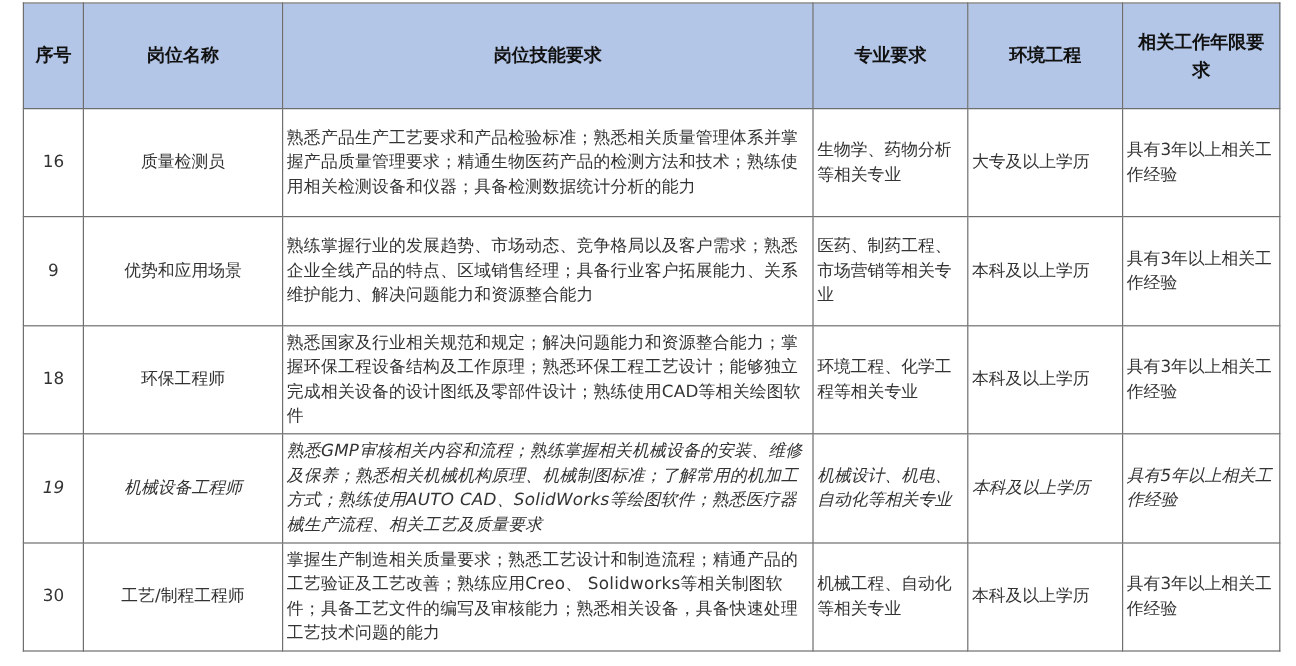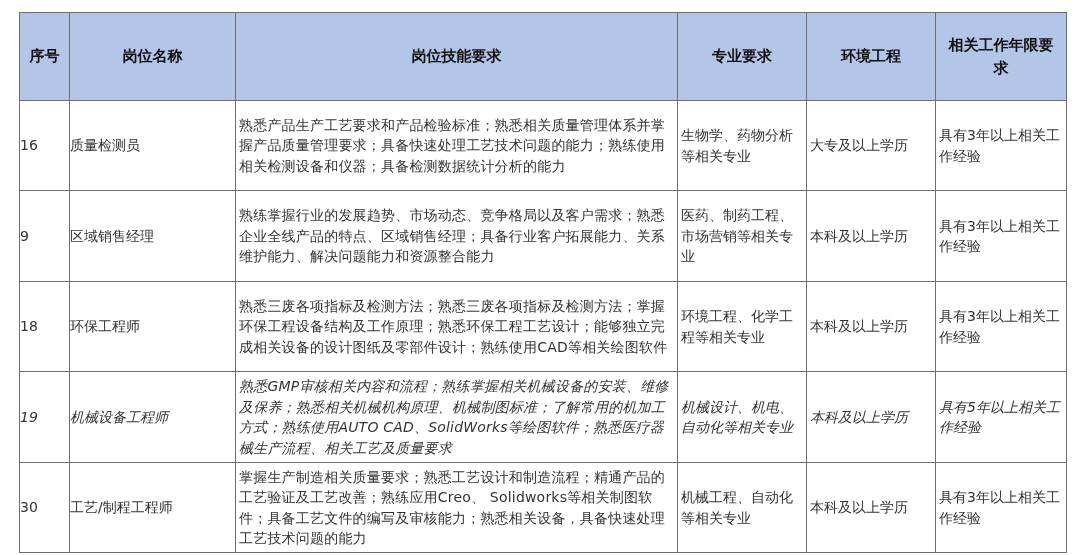--- a/index.html
+++ b/index.html
@@ -1,22 +1,22 @@
 <!DOCTYPE html>
 <html><head>
 <meta charset="utf-8">
 <style>
   html, body { margin:0; padding:0; background:#ffffff; }
   body { width:1080px; height:555px; overflow:hidden; font-family:"DejaVu Sans", "Liberation Sans", sans-serif; }
-  .wrap { position:absolute; left:19px; top:12px; }
+  .wrap { position:absolute; left:19px; top:2px; }
   table { border-collapse:collapse; table-layout:fixed; width:1047px; }
   th, td { border:1.5px solid #6e6e6e; padding:0; }
   th { background:#b4c6e7; color:#111; font-weight:bold; font-size:15px; height:87px; text-align:center; vertical-align:middle; line-height:23px; }
   td { color:#333; font-size:14px; line-height:20.5px; vertical-align:middle; }
-  td.c { }
+  td.c { text-align:center; }
   td.l { text-align:left; padding:1px 2px 1px 3px; }
   td.skill { text-align:left; padding:0 2px 0 3px; letter-spacing:0.2px; }
   tr.r16 td { height:87px; }
   tr.r17 td { height:88px; }
   tr.r18 td { height:87px; }
   tr.r19 td { height:88px;font-style:italic; }
   tr.r20 td { height:87px; }
 </style>
 </head>
 <body>
@@ -38,37 +38,37 @@
       <th>岗位技能要求</th>
       <th>专业要求</th>
       <th>环境工程</th>
       <th style="padding:0 8px;">相关工作年限要求</th>
     </tr>
   </thead>
   <tbody>
     <tr class="r16">
       <td class="c">16</td>
       <td class="c">质量检测员</td>
-      <td class="skill">熟悉产品生产工艺要求和产品检验标准；熟悉相关质量管理体系并掌握产品质量管理要求；具备快速处理工艺技术问题的能力；熟练使用相关检测设备和仪器；具备检测数据统计分析的能力</td>
+      <td class="skill">熟悉产品生产工艺要求和产品检验标准；熟悉相关质量管理体系并掌握产品质量管理要求；精通生物医药产品的检测方法和技术；熟练使用相关检测设备和仪器；具备检测数据统计分析的能力</td>
       <td class="l">生物学、药物分析等相关专业</td>
       <td class="l">大专及以上学历</td>
       <td class="l">具有3年以上相关工作经验</td>
     </tr>
     <tr class="r17">
       <td class="c">9</td>
-      <td class="c">区域销售经理</td>
+      <td class="c">优势和应用场景</td>
       <td class="skill">熟练掌握行业的发展趋势、市场动态、竞争格局以及客户需求；熟悉企业全线产品的特点、区域销售经理；具备行业客户拓展能力、关系维护能力、解决问题能力和资源整合能力</td>
       <td class="l">医药、制药工程、市场营销等相关专业</td>
       <td class="l">本科及以上学历</td>
       <td class="l">具有3年以上相关工作经验</td>
     </tr>
     <tr class="r18">
       <td class="c">18</td>
       <td class="c">环保工程师</td>
-      <td class="skill">熟悉三废各项指标及检测方法；熟悉三废各项指标及检测方法；掌握环保工程设备结构及工作原理；熟悉环保工程工艺设计；能够独立完成相关设备的设计图纸及零部件设计；熟练使用CAD等相关绘图软件</td>
+      <td class="skill">熟悉国家及行业相关规范和规定；解决问题能力和资源整合能力；掌握环保工程设备结构及工作原理；熟悉环保工程工艺设计；能够独立完成相关设备的设计图纸及零部件设计；熟练使用CAD等相关绘图软件</td>
       <td class="l">环境工程、化学工程等相关专业</td>
       <td class="l">本科及以上学历</td>
       <td class="l">具有3年以上相关工作经验</td>
     </tr>
     <tr class="r19">
       <td class="c">19</td>
       <td class="c">机械设备工程师</td>
       <td class="skill">熟悉GMP审核相关内容和流程；熟练掌握相关机械设备的安装、维修及保养；熟悉相关机械机构原理、机械制图标准；了解常用的机加工方式；熟练使用AUTO CAD、SolidWorks等绘图软件；熟悉医疗器械生产流程、相关工艺及质量要求</td>
       <td class="l">机械设计、机电、自动化等相关专业</td>
       <td class="l">本科及以上学历</td>

